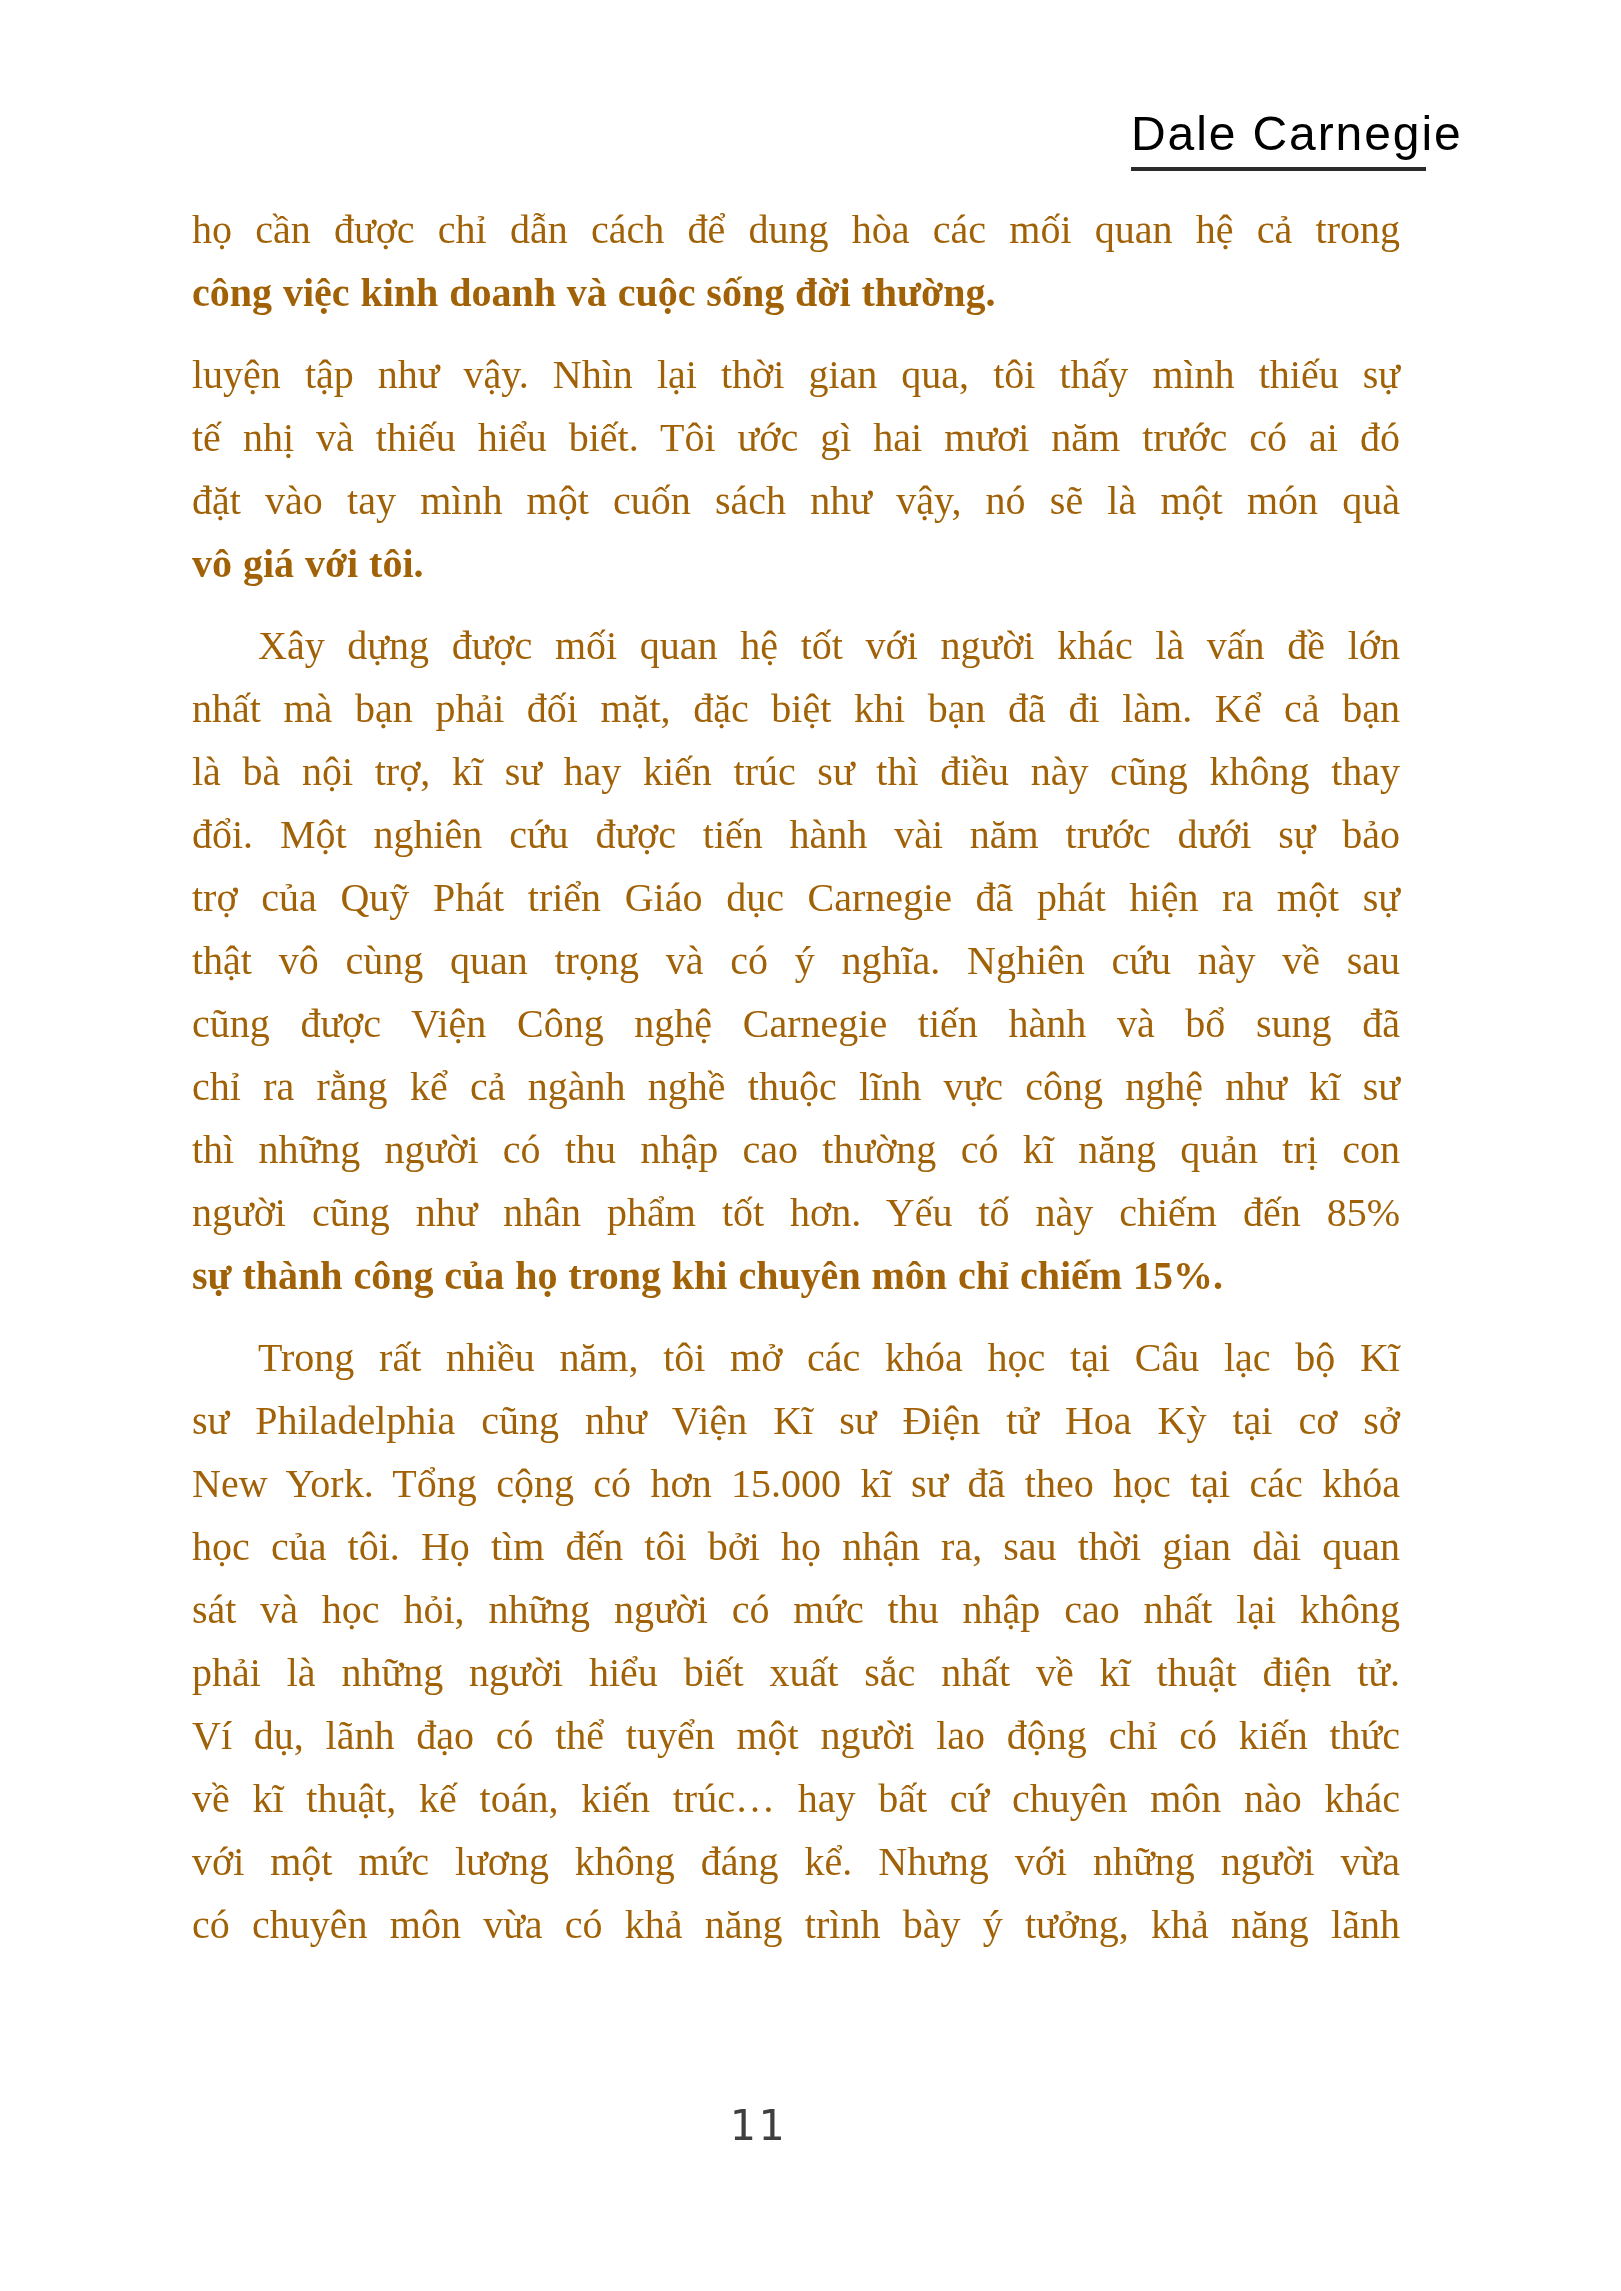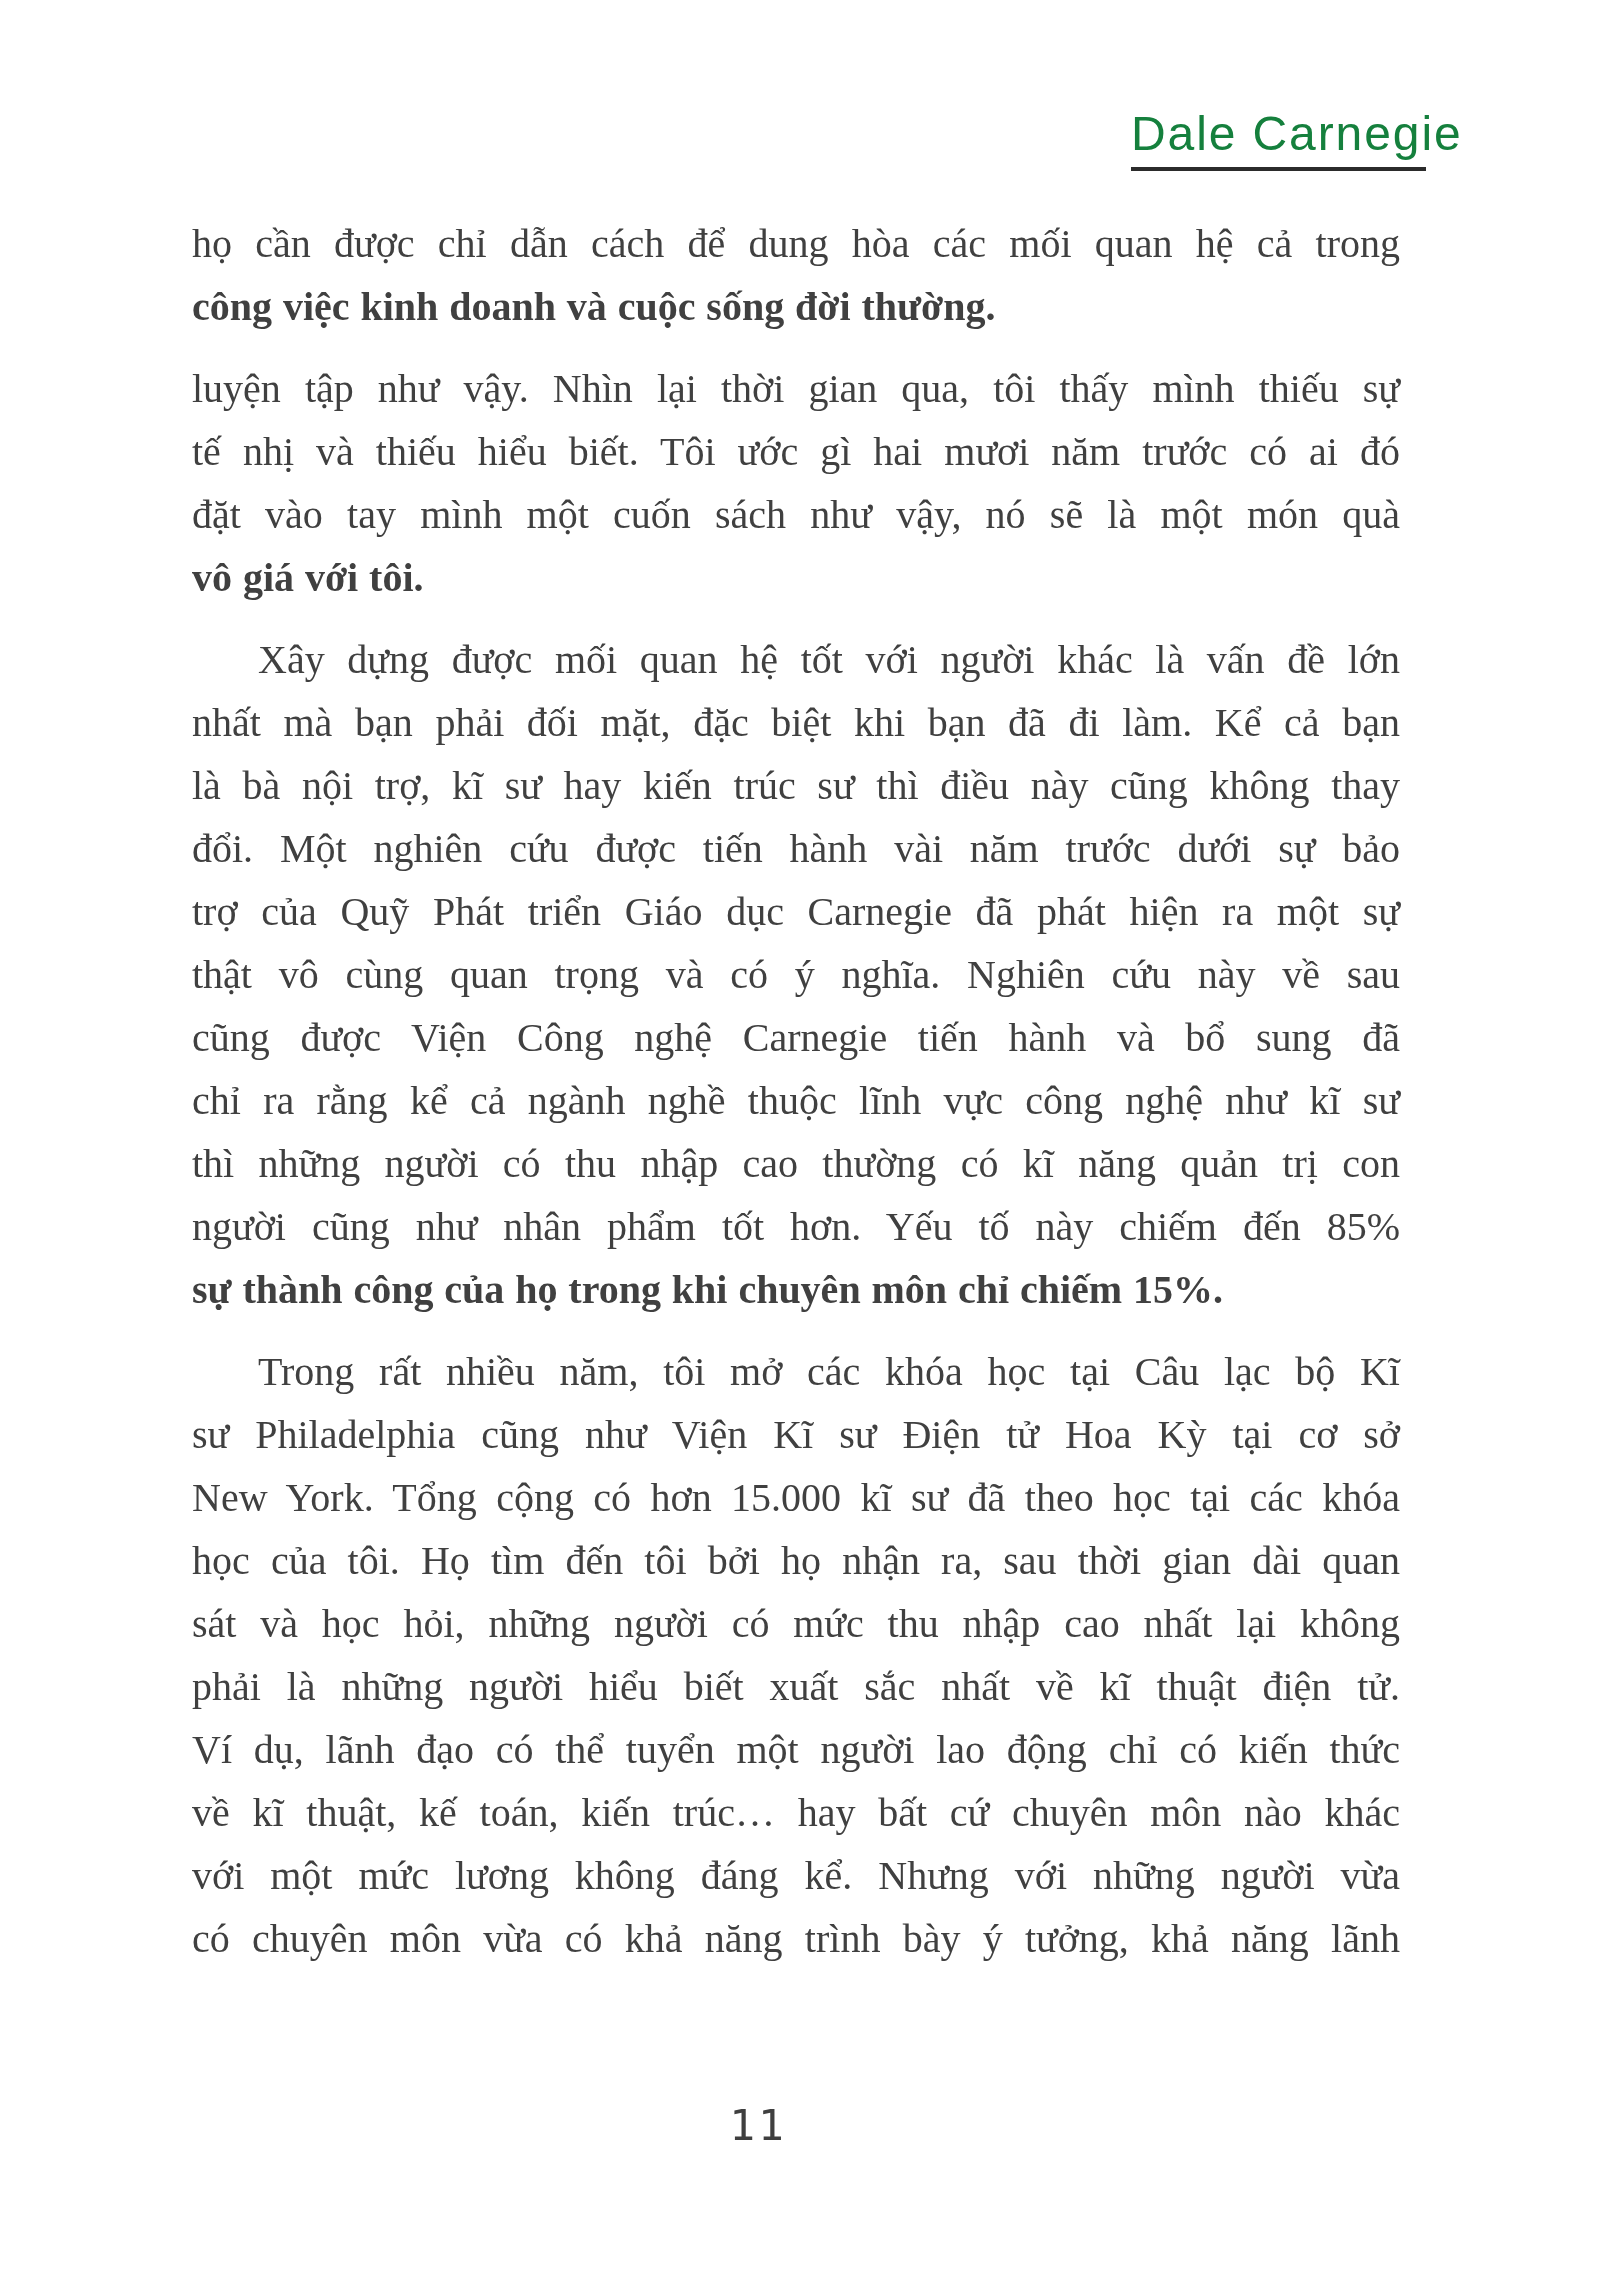--- a/index.html
+++ b/index.html
@@ -17,39 +17,39 @@
     position: absolute;
     top: 106px;
     left: 1131px;
     width: 295px;
     text-align: center;
     font-family: "Liberation Sans", "DejaVu Sans", sans-serif;
     font-weight: 300;
     font-size: 48px;
     line-height: 55px;
     letter-spacing: 1.9px;
-    color: #15803d;
+    color: #000000;
     white-space: nowrap;
   }
   .header-rule {
     position: absolute;
     top: 167px;
     left: 1131px;
     width: 295px;
     height: 3.8px;
     background: #2b2b2b;
   }
 
   
   .body-text {
     position: absolute;
-    top: 212px;
+    top: 198px;
     left: 192px;
     width: 1208px;
-    color: #404040;
+    color: #a16207;
     font-size: 40px;
   }
   .para { margin-bottom: 19px; }
   .para:last-child { margin-bottom: 0; font-family: Liberation Serif, serif; }
   .line {
     line-height: 63px;
     height: 63px;
     text-align: justify;
     text-align-last: justify;
     word-spacing: 0.9px;

